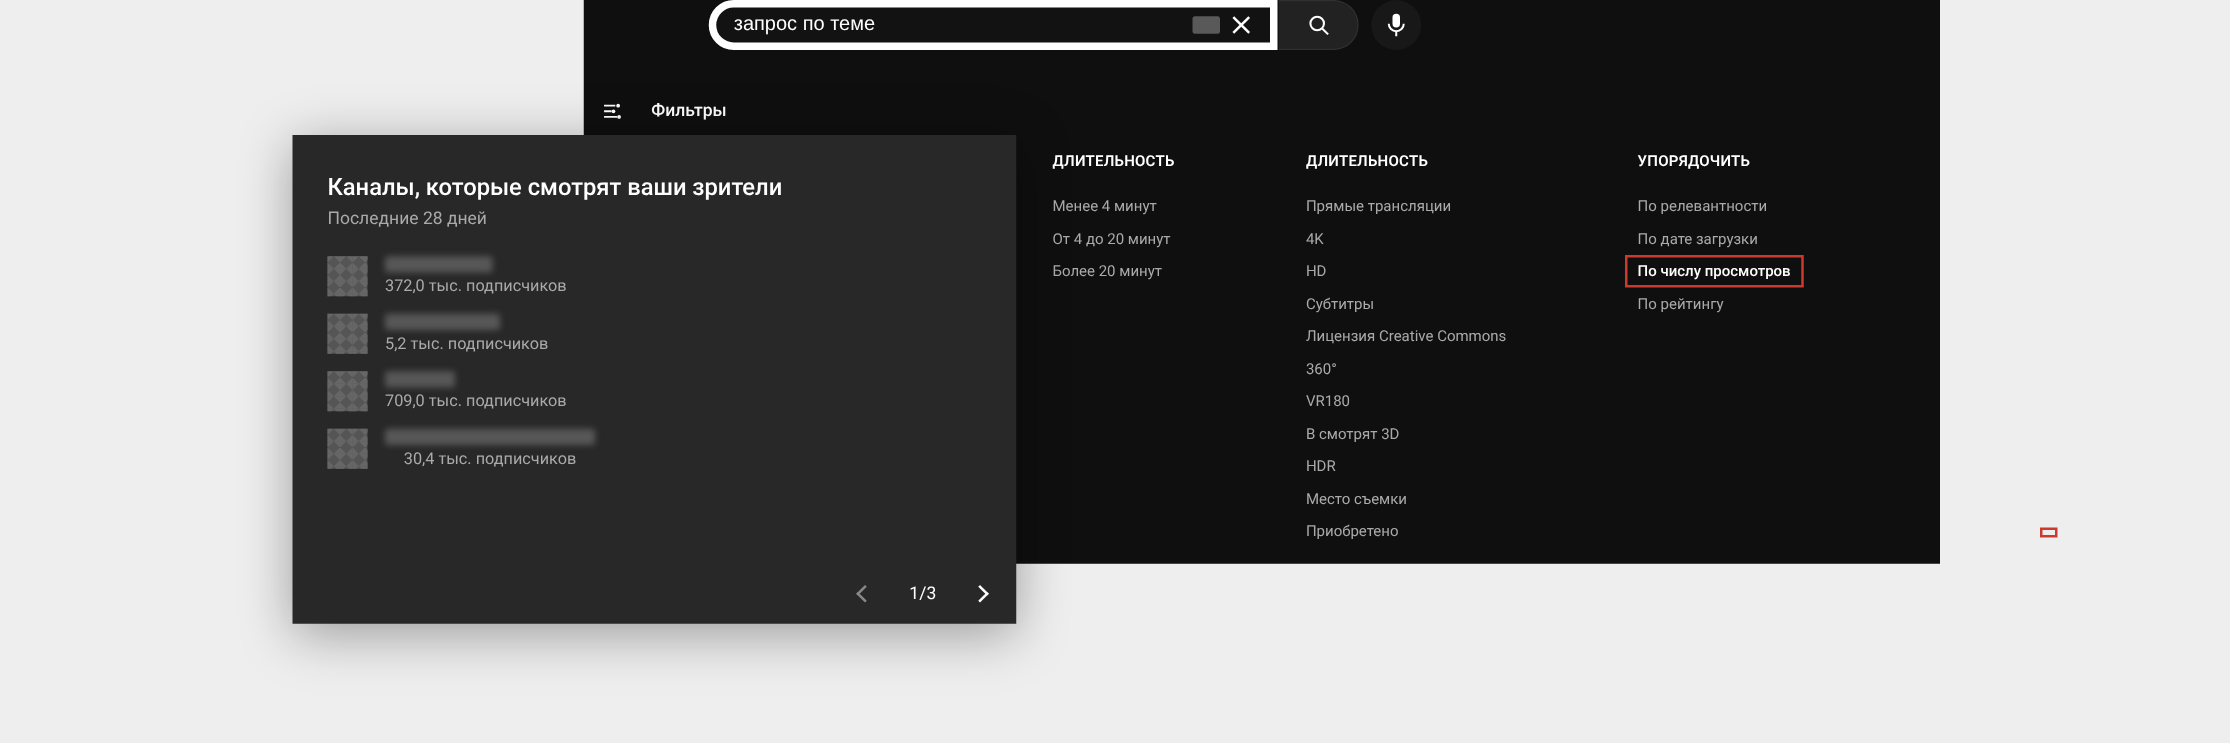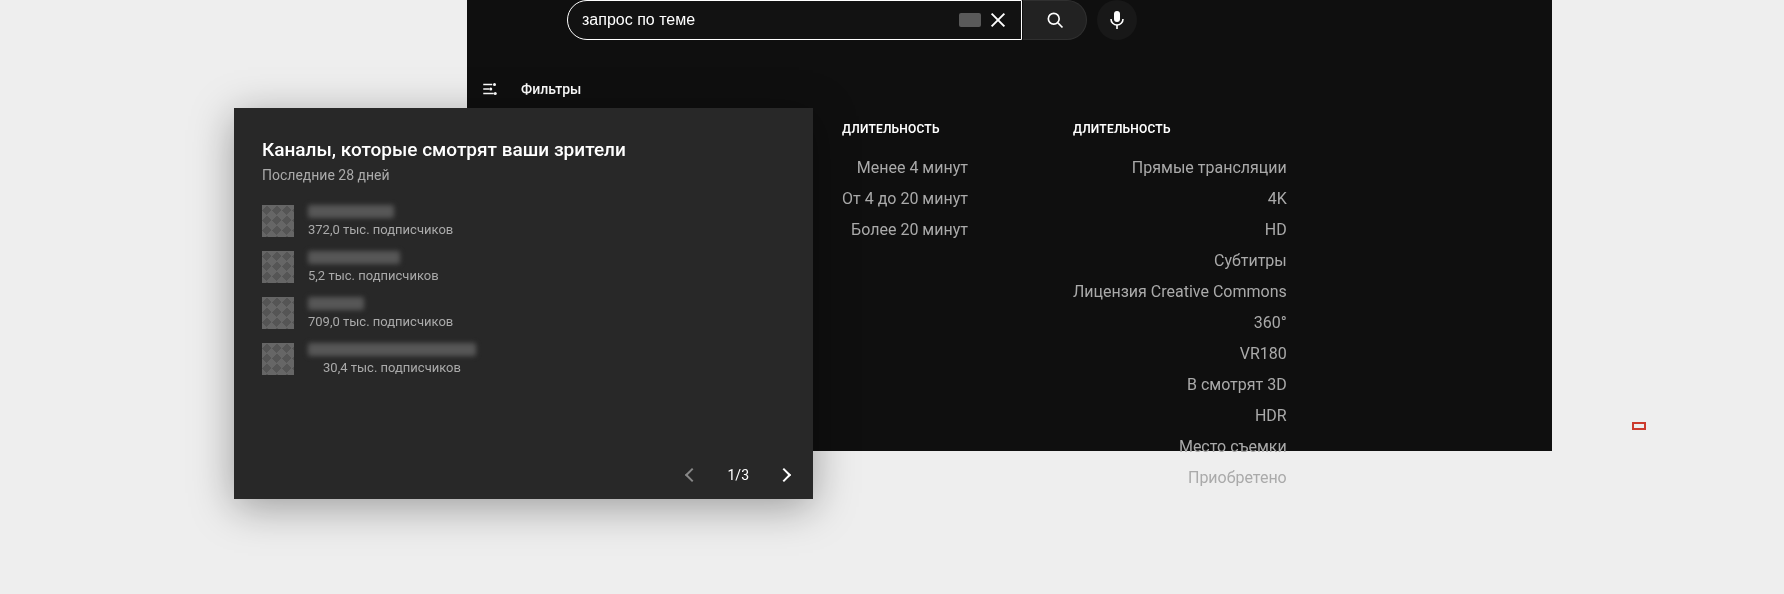--- a/index.html
+++ b/index.html
@@ -25,21 +25,21 @@
 
   .searchbar-wrap {
     position: absolute;
     left: 100px;
     top: 0;
     width: 455px;
     height: 40px;
     display: flex;
     align-items: center;
     background: #121212;
-    border: 1px solid #ffffff;
+    border: 6px solid #ffffff;
     border-radius: 40px 0 0 40px;
     padding: 0 14px;
   }
   .search-input {
     flex: 1;
     background: transparent;
     border: none;
     outline: none;
     color: #fff;
     font-size: 16px;
@@ -108,26 +108,25 @@
   }
   .filter-col .col-header {
     font-size: 12px;
     font-weight: 600;
     color: #fff;
     letter-spacing: .2px;
     margin-bottom: 22px;
     text-transform: none;
   }
   .filter-col .opt {
-    font-size: 16px;
+    font-size: 12px;
     color: #aaaaaa;
     margin-bottom: 12px;
     cursor: pointer;
     white-space: nowrap;
-    text-align: right;
   }
   .opt.highlighted {
     color: #fff;
     font-weight: 500;
     border: 2px solid #cc3a2d;
     padding: 4px 8px;
     margin-left: -10px;
     margin-top: -6px;
     margin-bottom: 6px;
     display: inline-block;
@@ -266,20 +265,27 @@
       <div class="opt">Субтитры</div>
       <div class="opt">Лицензия Creative Commons</div>
       <div class="opt">360°</div>
       <div class="opt">VR180</div>
       <div class="opt">В смотрят 3D</div>
       <div class="opt">HDR</div>
       <div class="opt">Место съемки</div>
       <div class="opt">Приобретено</div>
     </div>
 
+    <div class="filter-col">
+      <div class="col-header">УПОРЯДОЧИТЬ</div>
+      <div class="opt">По релевантности</div>
+      <div class="opt">По дате загрузки</div>
+      <div class="opt highlighted">По числу просмотров</div>
+      <div class="opt">По рейтингу</div>
+    </div>
     <div class="red-blip"></div>
   </div>
 </div>
 
 <div class="analytics-card">
   <div class="card-title">Каналы, которые смотрят ваши зрители</div>
   <div class="card-subtitle">Последние 28 дней</div>
 
   <div id="channel-list">
       <div class="channel-row">

